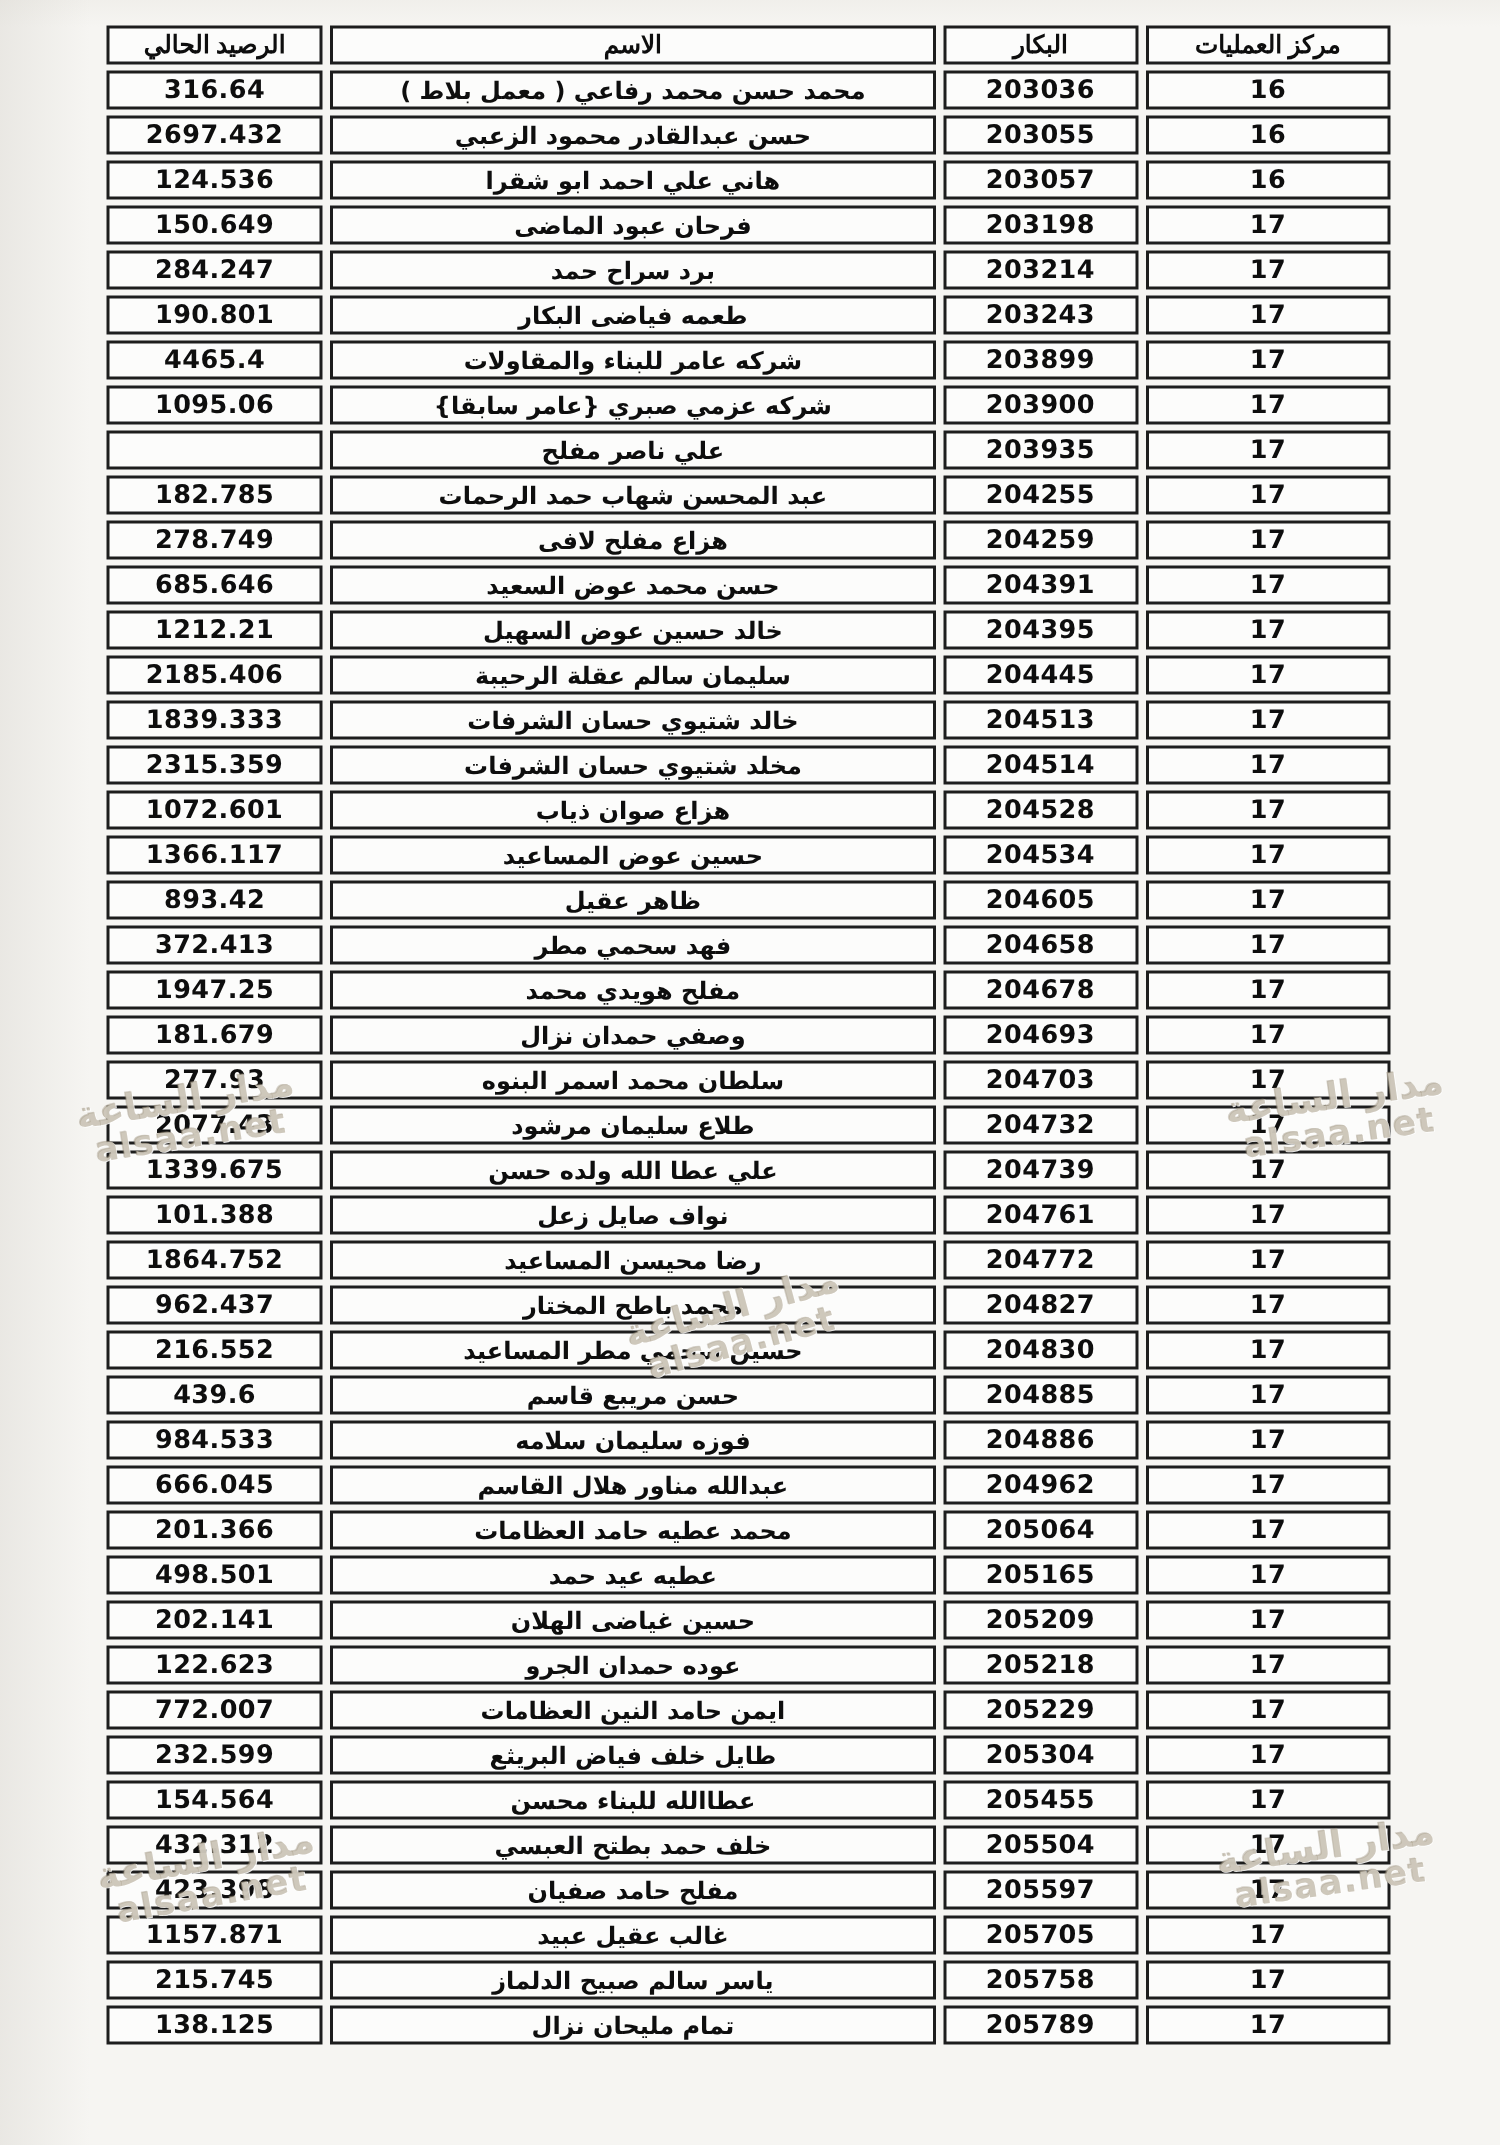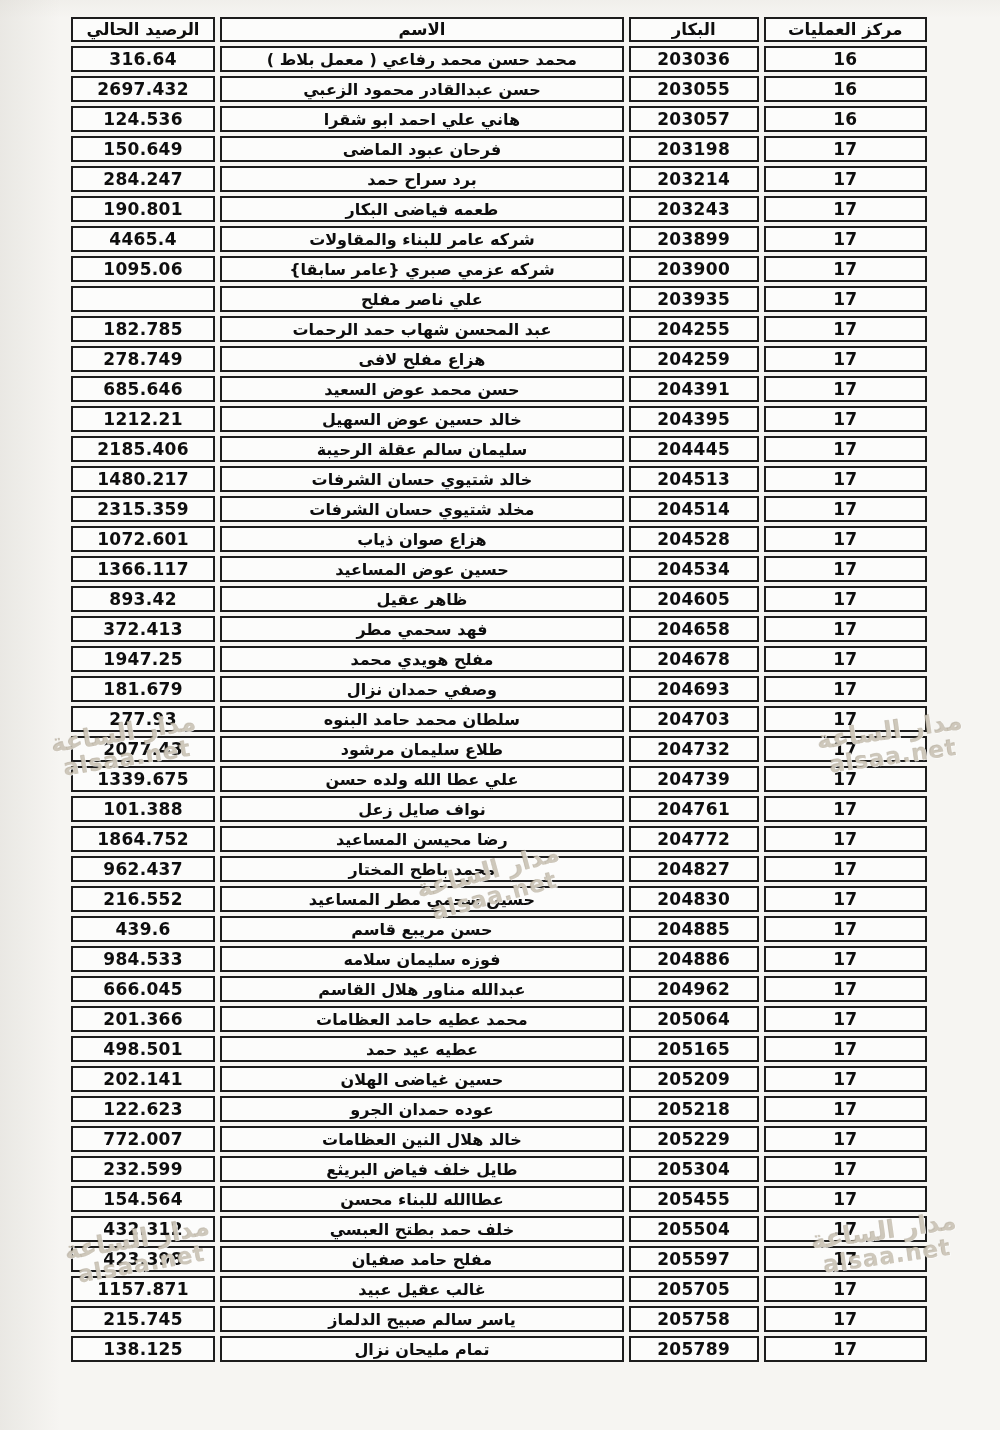--- a/index.html
+++ b/index.html
@@ -46,20 +46,21 @@
     vertical-align:middle;
     font-weight:bold;
     color:#0e0e0e;
     padding:1px 6px;
     overflow:hidden;
     white-space:nowrap;
   }
   th{
     font-size:16.5px;
     letter-spacing:-0.3px;
+    font-family:Liberation Serif, serif;
   }
   td.num{
     font-size:17px;
     direction:ltr;
     letter-spacing:0.3px;
   }
   td.name-cell{
     font-size:16px;
     letter-spacing:-0.5px;
   }
@@ -184,21 +185,21 @@
         <tr>
           <td class="num">17</td>
           <td class="num">204445</td>
           <td class="name-cell">سليمان سالم عقلة الرحيبة</td>
           <td class="num">2185.406</td>
         </tr>
         <tr>
           <td class="num">17</td>
           <td class="num">204513</td>
           <td class="name-cell">خالد شتيوي حسان الشرفات</td>
-          <td class="num">1480.217</td>
+          <td class="num">1839.333</td>
         </tr>
         <tr>
           <td class="num">17</td>
           <td class="num">204514</td>
           <td class="name-cell">مخلد شتيوي حسان الشرفات</td>
           <td class="num">2315.359</td>
         </tr>
         <tr>
           <td class="num">17</td>
           <td class="num">204528</td>
@@ -231,21 +232,21 @@
         </tr>
         <tr>
           <td class="num">17</td>
           <td class="num">204693</td>
           <td class="name-cell">وصفي حمدان نزال</td>
           <td class="num">181.679</td>
         </tr>
         <tr>
           <td class="num">17</td>
           <td class="num">204703</td>
-          <td class="name-cell">سلطان محمد حامد البنوه</td>
+          <td class="name-cell">سلطان محمد اسمر البنوه</td>
           <td class="num">277.93</td>
         </tr>
         <tr>
           <td class="num">17</td>
           <td class="num">204732</td>
           <td class="name-cell">طلاع سليمان مرشود</td>
           <td class="num">2077.43</td>
         </tr>
         <tr>
           <td class="num">17</td>
@@ -315,21 +316,21 @@
         </tr>
         <tr>
           <td class="num">17</td>
           <td class="num">205218</td>
           <td class="name-cell">عوده حمدان الجرو</td>
           <td class="num">122.623</td>
         </tr>
         <tr>
           <td class="num">17</td>
           <td class="num">205229</td>
-          <td class="name-cell">خالد هلال النين العظامات</td>
+          <td class="name-cell">ايمن حامد النين العظامات</td>
           <td class="num">772.007</td>
         </tr>
         <tr>
           <td class="num">17</td>
           <td class="num">205304</td>
           <td class="name-cell">طايل خلف فياض البريثع</td>
           <td class="num">232.599</td>
         </tr>
         <tr>
           <td class="num">17</td>

